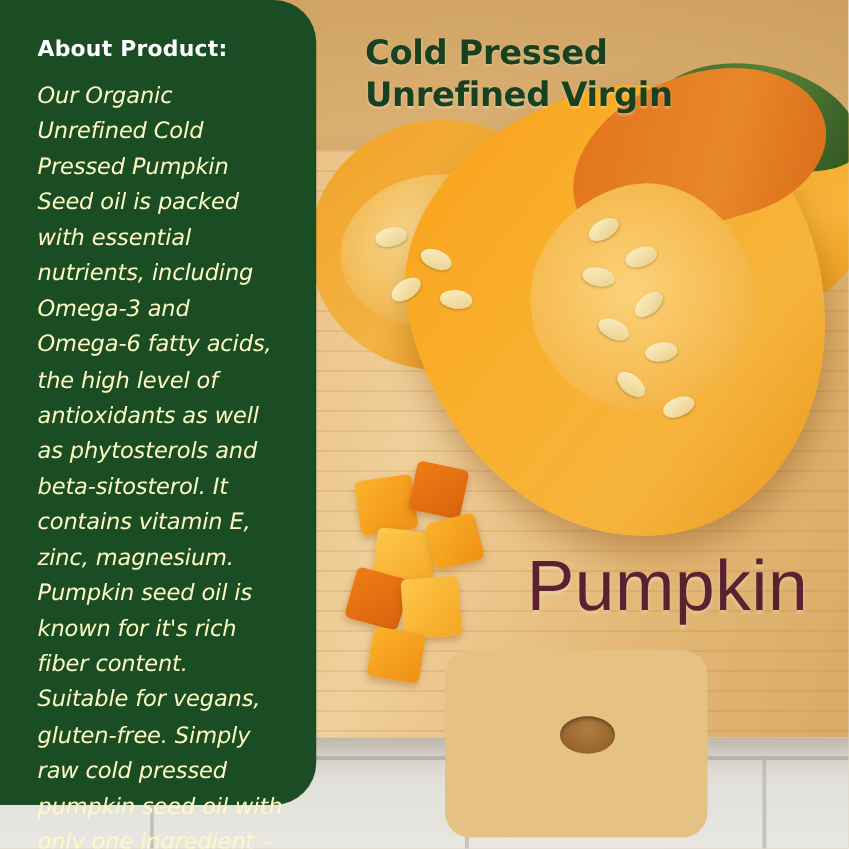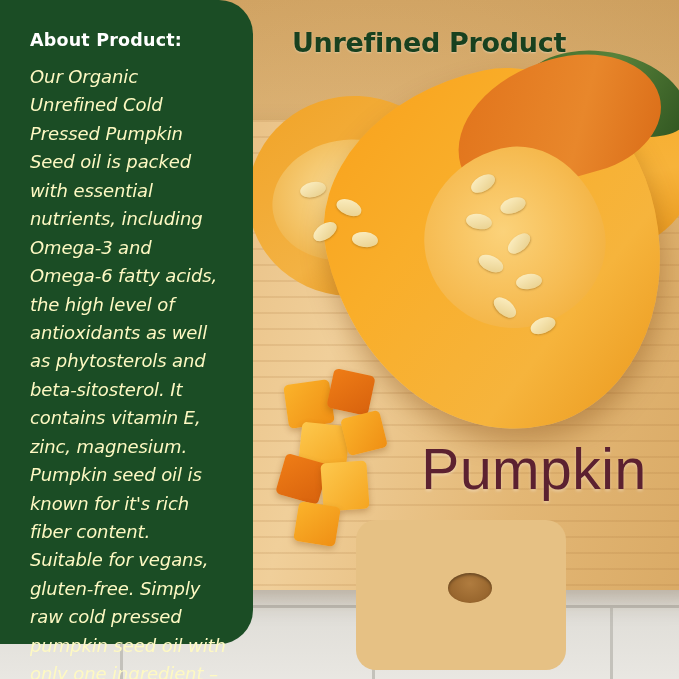--- a/index.html
+++ b/index.html
@@ -303,21 +303,22 @@
     <div class="cube" style="left:286px; top:382px; width:46px; height:44px; transform:rotate(-8deg);"></div>
     <div class="cube dark" style="left:330px; top:372px; width:42px; height:40px; transform:rotate(12deg);"></div>
     <div class="cube light" style="left:300px; top:424px; width:48px; height:46px; transform:rotate(6deg);"></div>
     <div class="cube" style="left:344px; top:414px; width:40px; height:38px; transform:rotate(-14deg);"></div>
     <div class="cube dark" style="left:280px; top:458px; width:44px; height:42px; transform:rotate(16deg);"></div>
     <div class="cube light" style="left:322px; top:462px; width:46px; height:48px; transform:rotate(-4deg);"></div>
     <div class="cube" style="left:296px; top:504px; width:42px; height:40px; transform:rotate(9deg);"></div>
   </div>
 
   <div class="headline">
-    <span>Unrefined Product</span>
+    <span>Cold Pressed</span>
+    <span>Unrefined Virgin</span>
   </div>
 
   <div class="product-name">
     <span>Pumpkin</span>
   </div>
 
   <div class="info-panel">
     <h2 class="info-title">About Product:</h2>
     <p class="info-body">Our Organic Unrefined Cold Pressed Pumpkin Seed oil is packed with essential nutrients, including Omega-3 and Omega-6 fatty acids, the high level of antioxidants as well as phytosterols and beta-sitosterol. It contains vitamin E, zinc, magnesium. Pumpkin seed oil is known for it's rich fiber content. Suitable for vegans, gluten-free. Simply raw cold pressed pumpkin seed oil with only one ingredient – raw certified organic pumpkin seeds. It is highly renowned for its rich flavor and numerous health benefits. Whether used in culinary applications or as part of a skincare routine, it is a valuable addition to a healthy lifestyle.</p>
   </div>

